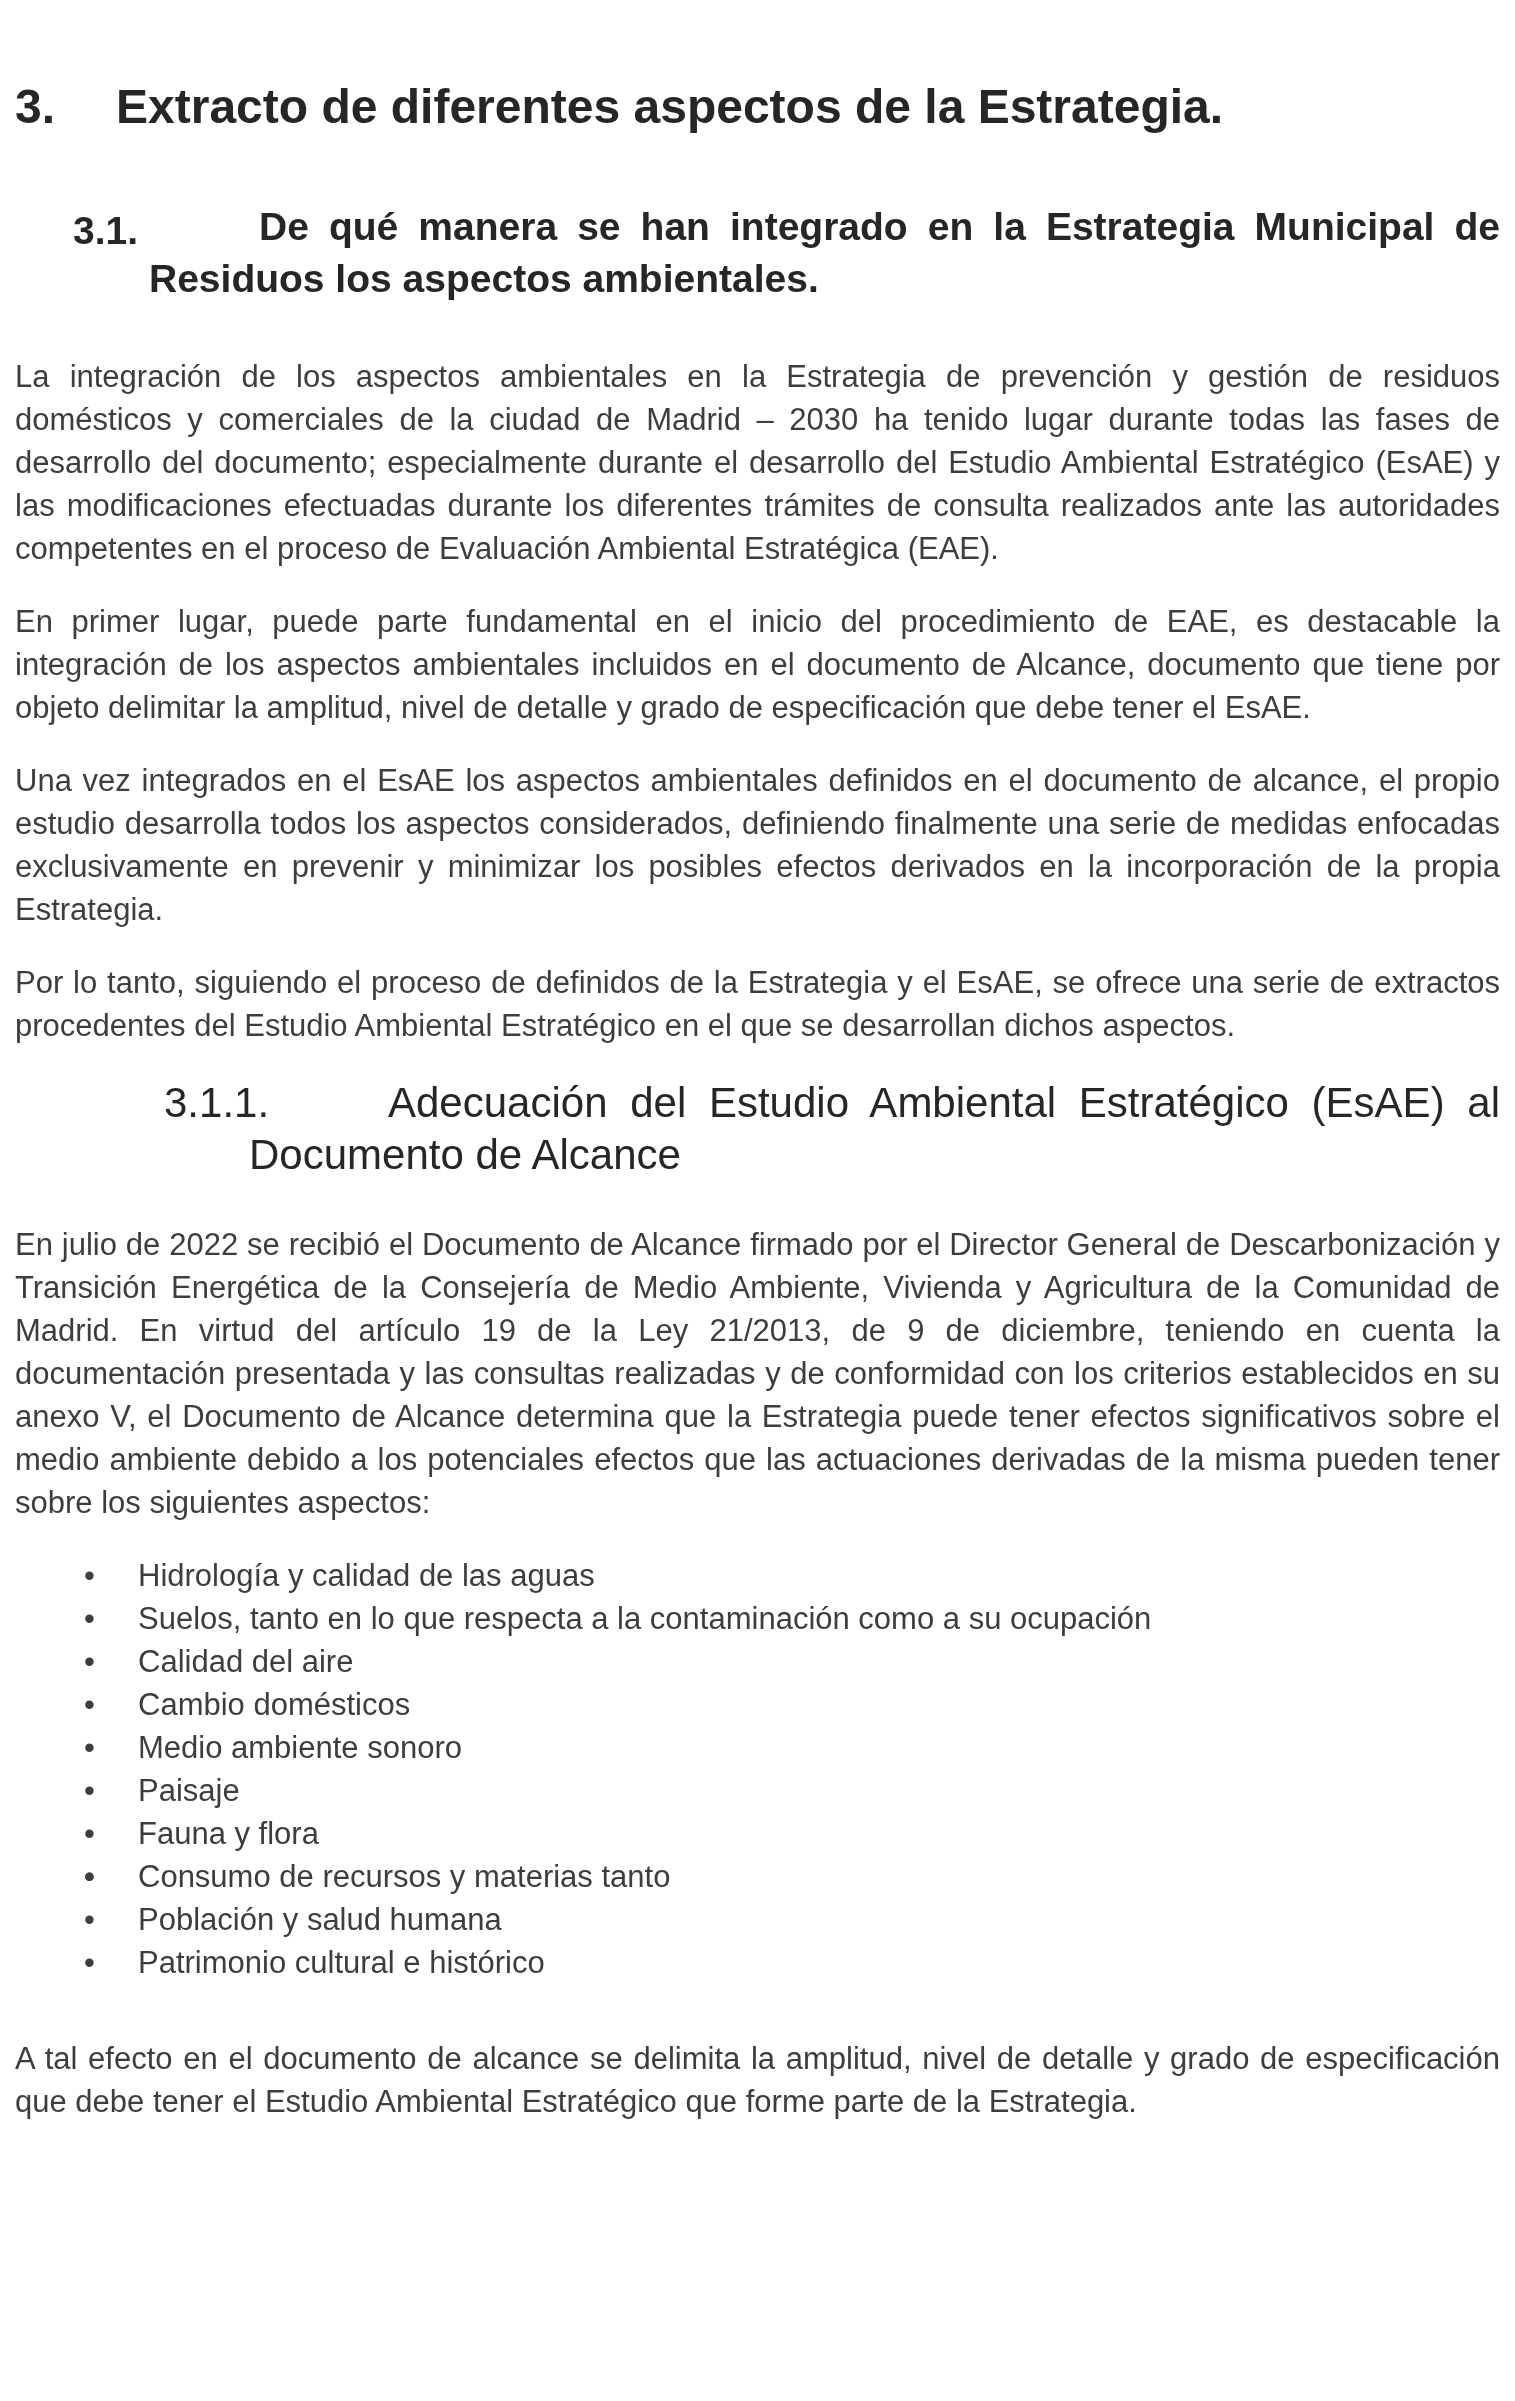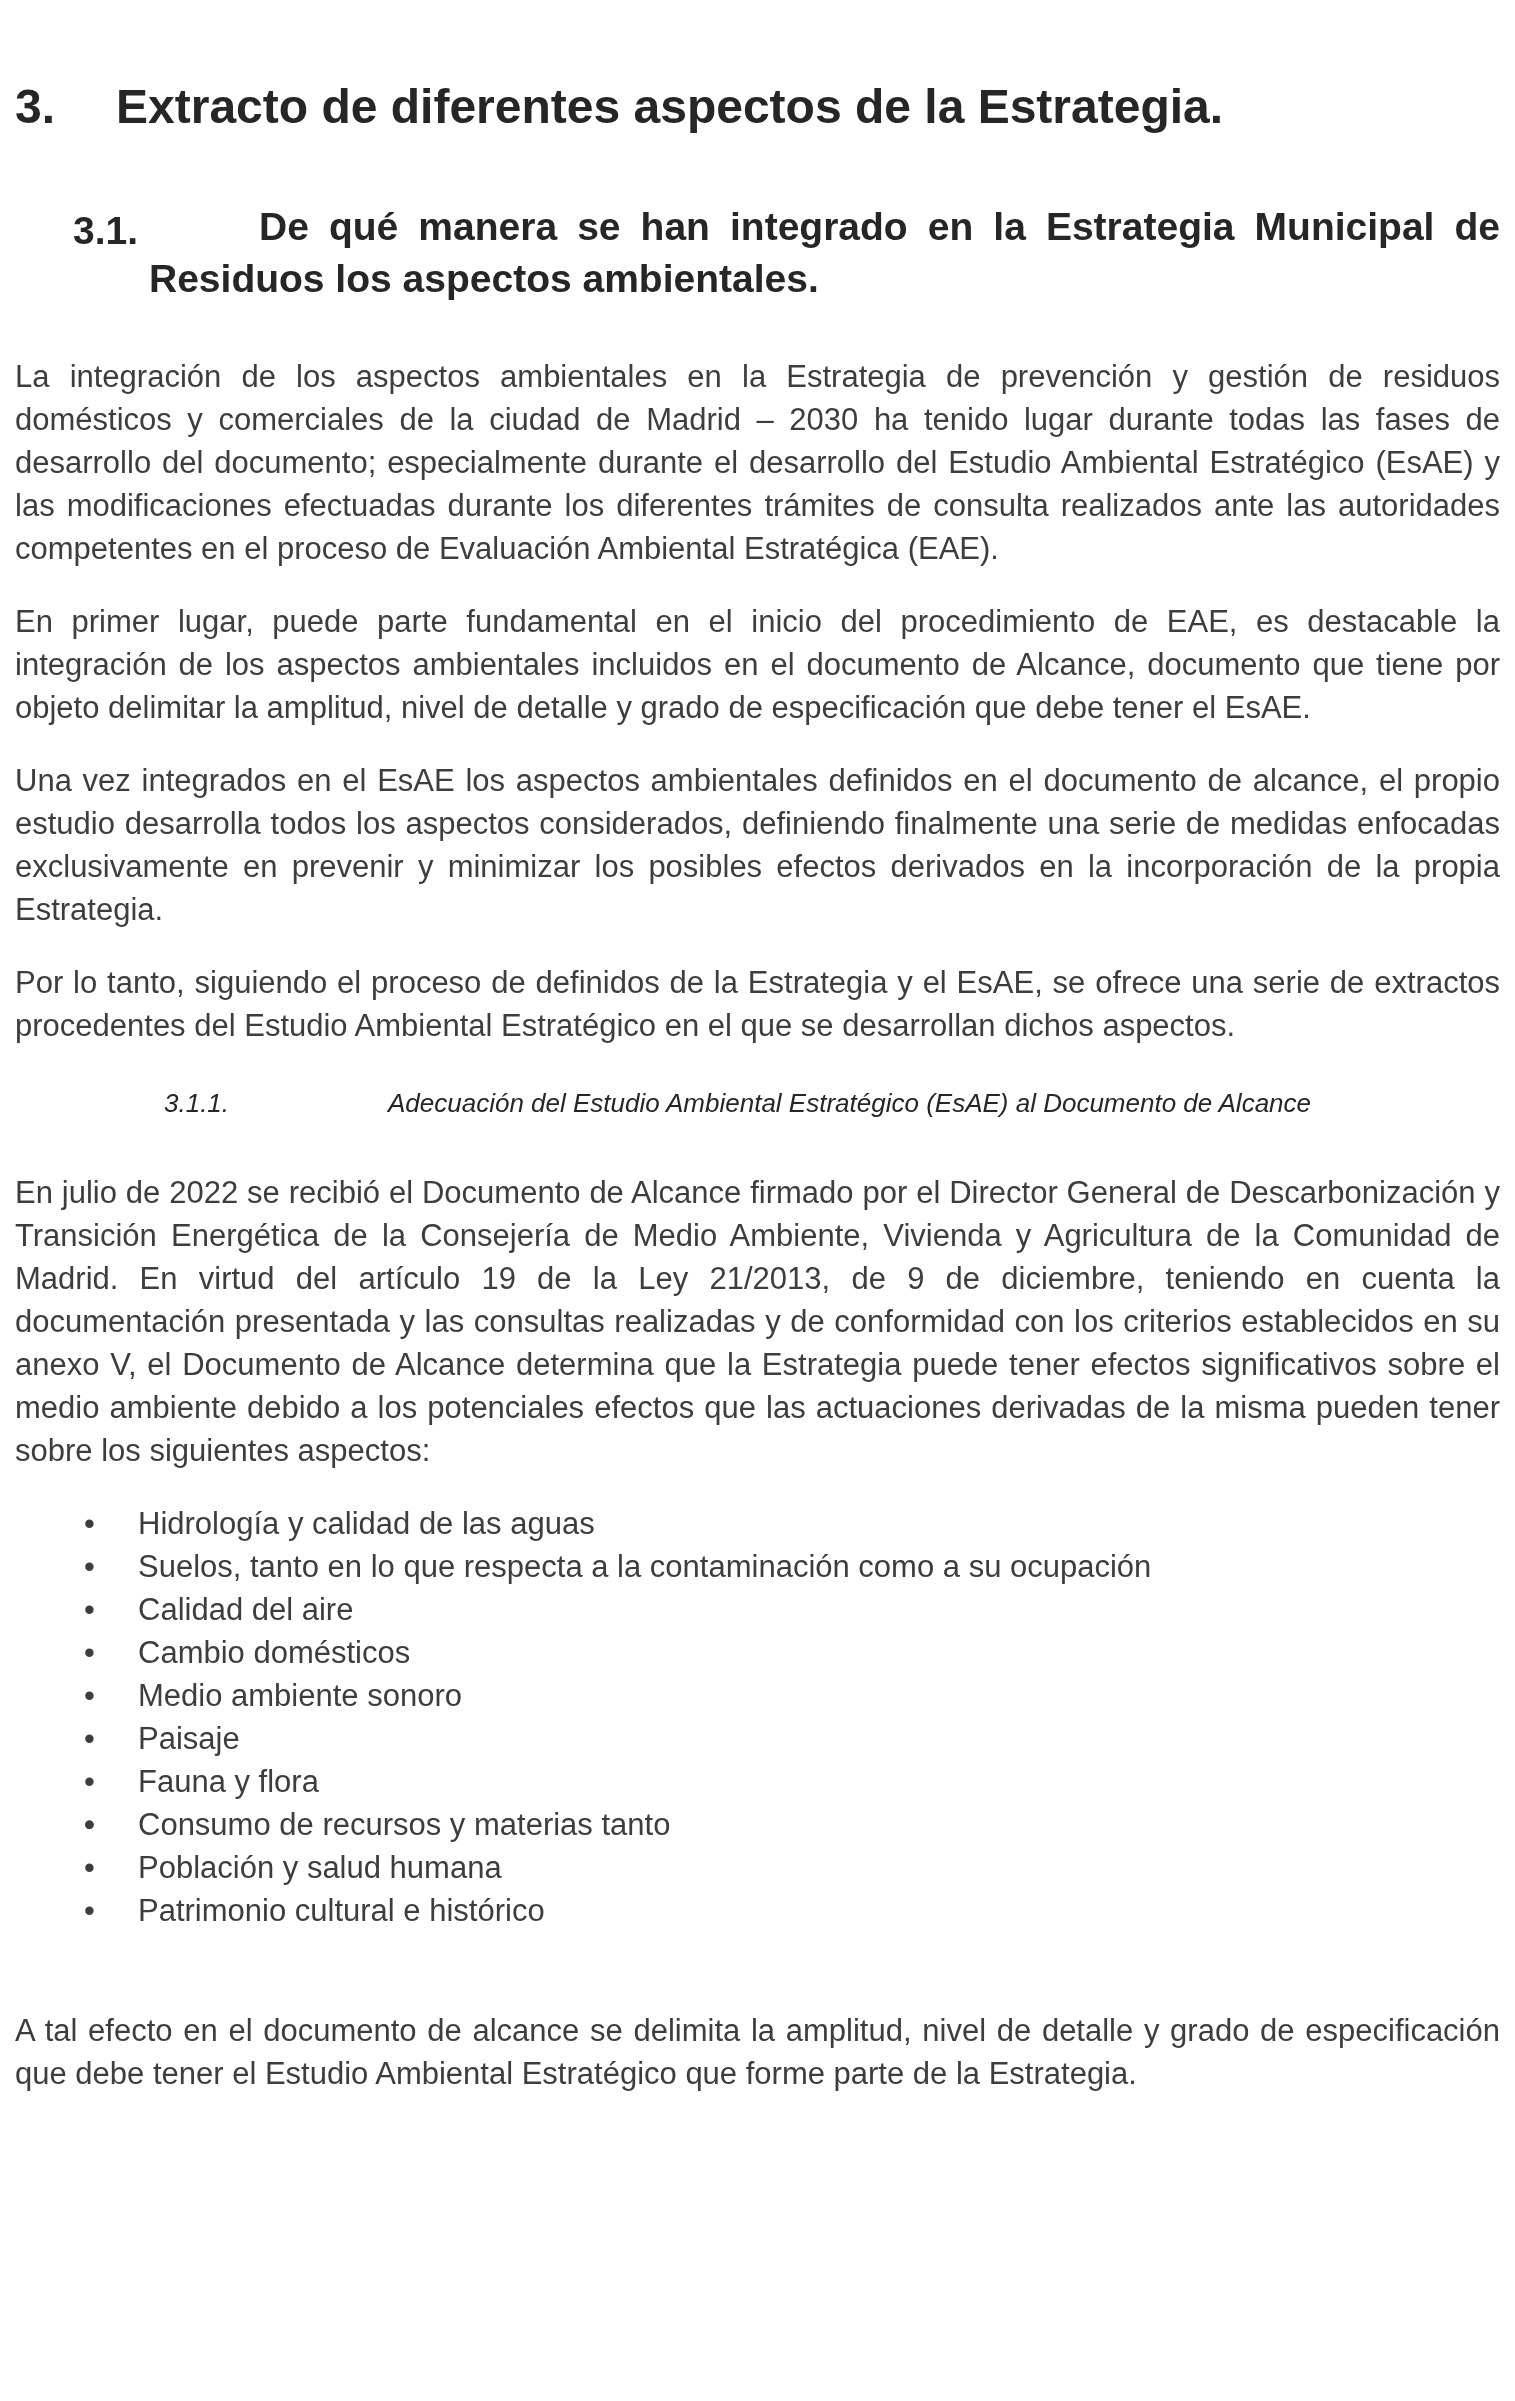--- a/index.html
+++ b/index.html
@@ -50,24 +50,23 @@
     top:4px;
     text-indent:0;
   }
 
   
   .heading-3{
     position:relative;
     margin:11.7px 0 42px 234px;
     text-indent:139px;
     text-align:justify;
-    font-size:26px;
+    font-size:42px;
     line-height:52px;
     font-weight:normal;
-    font-style:italic;
     color:var(--heading-color);
   }
   .heading-3 .h-num{
     position:absolute;
     left:-85px;
     top:0;
     text-indent:0;
   }
 
   
@@ -90,21 +89,21 @@
     font-size:31px;
     line-height:43px;
   }
   .bullet-marker{
     position:absolute;
     left:69px;
     top:0;
   }
 
   .closing{
-    margin-top:77px;
+    margin-top:53px;
     margin-bottom:0;
   }
 </style>
 </head>
 <body>
 
 <h1 class="heading-1">
   <span class="h1-num">3.</span>
   <span class="h1-text">Extracto de diferentes aspectos de la Estrategia.</span>
 </h1>

